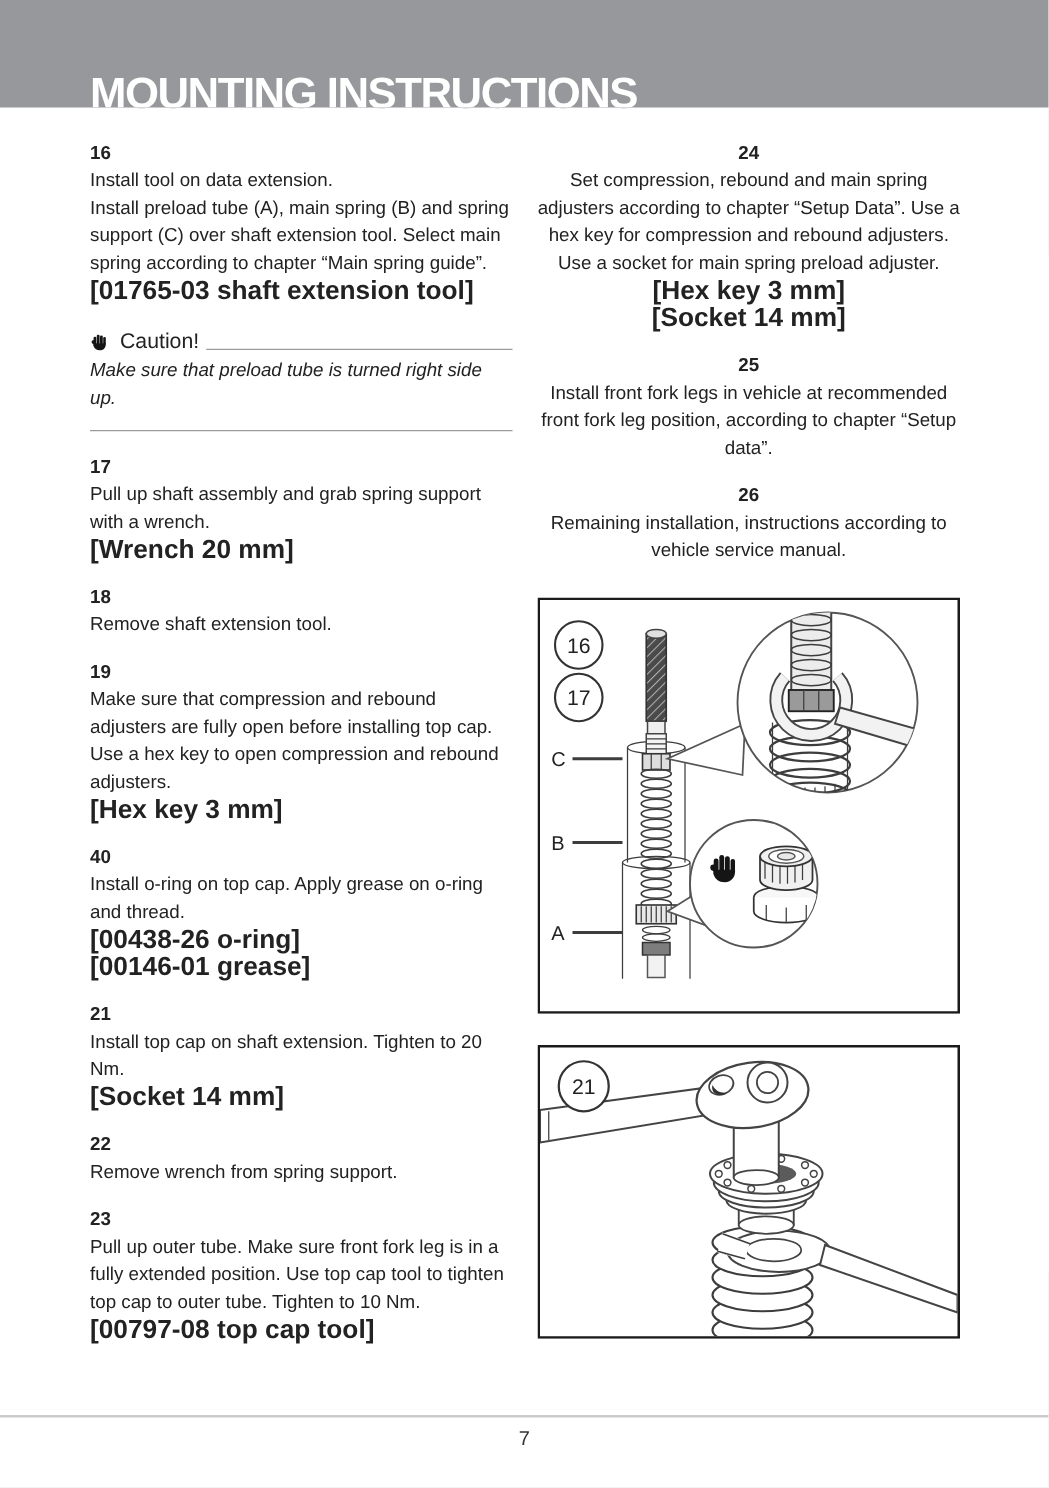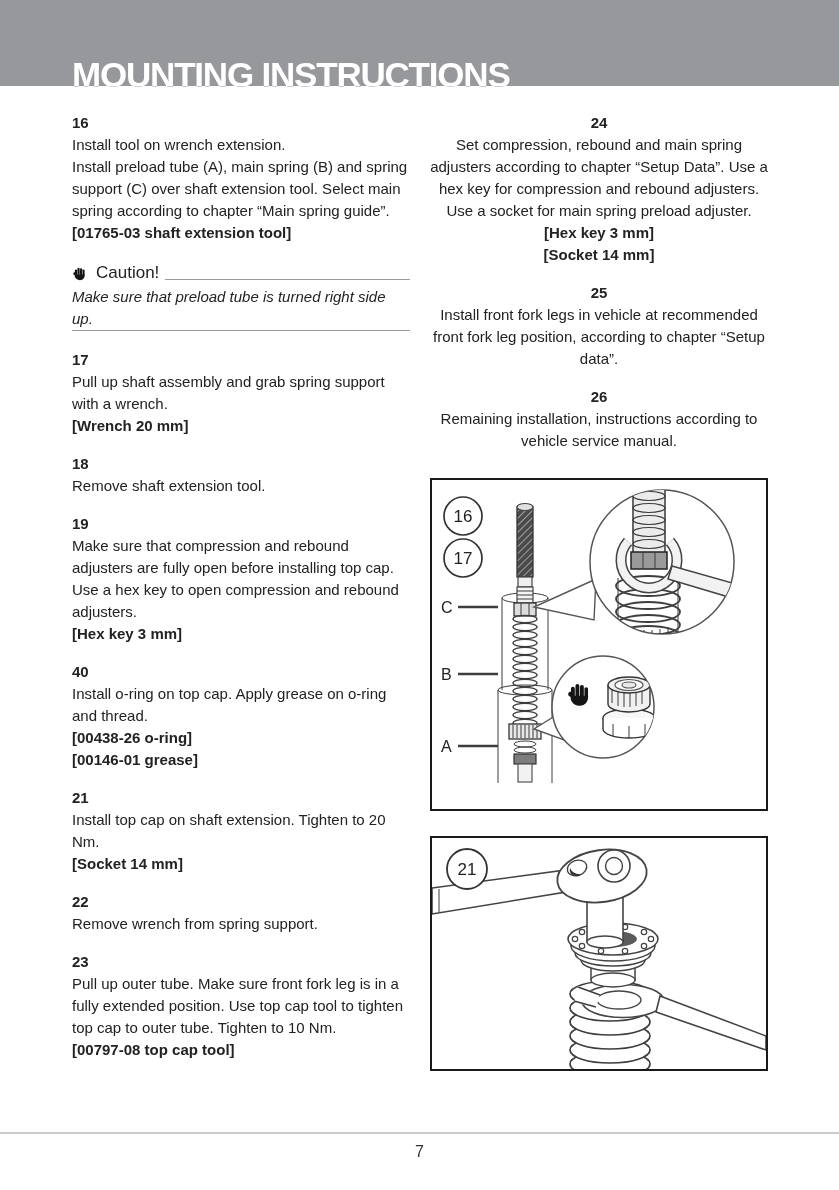--- a/index.html
+++ b/index.html
@@ -24,30 +24,30 @@
   .title{color:#ffffff;}
   .title-ghost{color:#c9cacc;}
   
   .col{position:absolute;top:112px;width:338px;}
   .col-left{left:72px;}
   .col-right{left:430px;text-align:center;}
   .step{margin-top:16px;}
   .step:first-child{margin-top:0;}
   .num{margin:0;font-weight:bold;font-size:15px;line-height:22px;}
   .body{margin:0;font-size:15px;line-height:22px;}
-  .tool{margin:0;font-weight:bold;font-size:15px;line-height:22px;}
+  .tool{margin:0;font-weight:bold;font-size:21px;line-height:22px;}
   
   .caution{margin:18px 0 18px 0;}
   .caution-head{display:flex;align-items:flex-end;}
   .hand{width:16px;height:17px;margin-right:8px;margin-bottom:2px;flex:none;}
   .caution-title{font-weight:normal;font-size:17px;line-height:22px;}
   .head-rule{flex:1;height:0;border-bottom:1.5px solid #9b9b9b;margin-left:6px;margin-bottom:4px;}
   .caution-text{
     margin:2px 0 0 0;font-style:italic;font-size:15px;line-height:22px;
-    padding-bottom:0;border-bottom:1.5px solid #9b9b9b;
+    padding-bottom:14px;border-bottom:1.5px solid #9b9b9b;
   }
   
   .figure{margin:0;padding:0;}
   .figure-1{margin-top:26px;}
   .figure-2{margin-top:25px;}
   .figure svg{display:block;}
   
   .footer-rule{position:absolute;left:0;right:0;top:1132px;border-top:2px solid #cbcbcb;}
   .page-number{
     position:absolute;left:0;right:0;top:1141px;text-align:center;
@@ -63,21 +63,21 @@
   <h1 class="title-ghost">MOUNTING INSTRUCTIONS</h1>
 
   <header class="band">
     <h1 class="title">MOUNTING INSTRUCTIONS</h1>
   </header>
 
   <section class="col col-left">
 
     <div class="step">
       <p class="num">16</p>
-      <p class="body">Install tool on wrench extension.</p>
+      <p class="body">Install tool on data extension.</p>
       <p class="body">Install preload tube (A), main spring (B) and spring support (C) over shaft extension tool. Select main spring according to chapter “Main spring guide”.</p>
       <p class="tool">[01765-03 shaft extension tool]</p>
     </div>
 
     <div class="caution">
       <div class="caution-head">
         <span class="hand">
           <svg viewBox="0 0 18 18" width="16" height="17" aria-hidden="true">
             <g fill="#151515">
               <rect x="3.2" y="4.4" width="2.5" height="7" rx="1.2"></rect>

